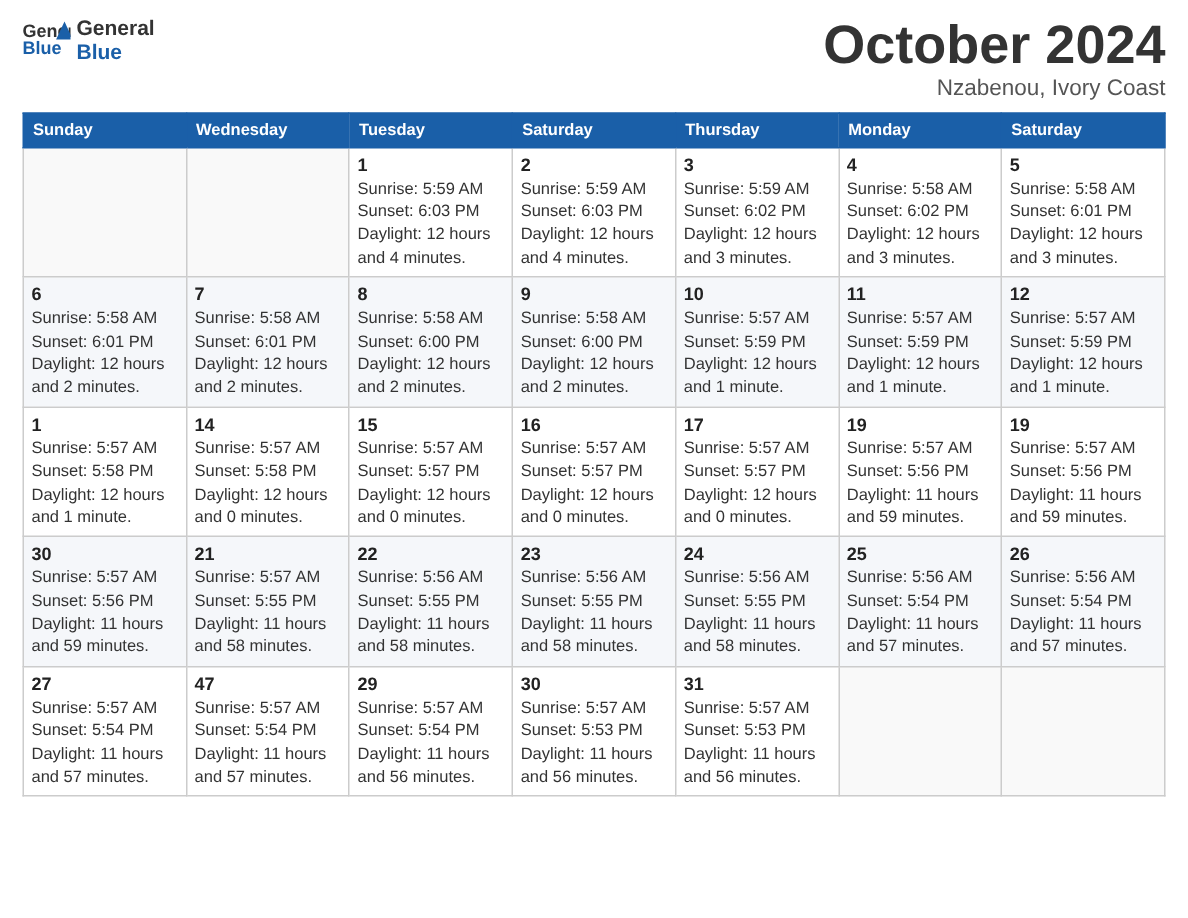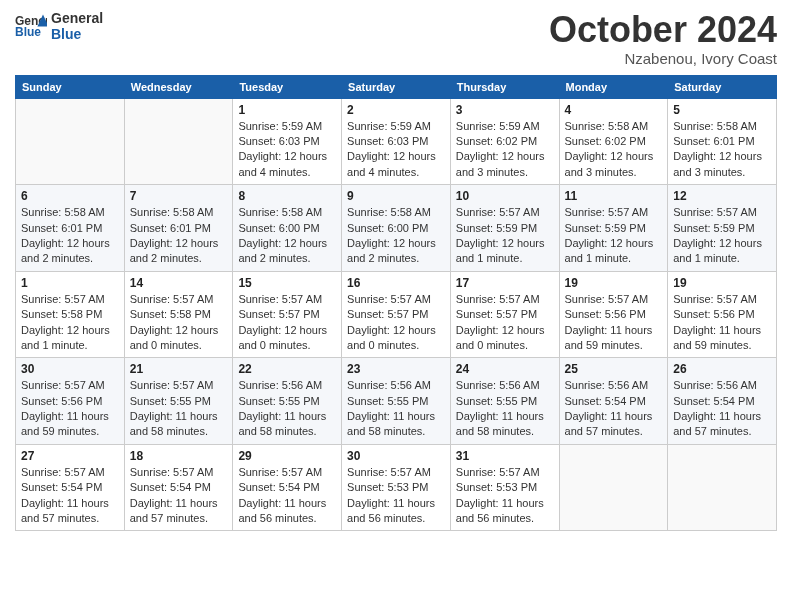--- a/index.html
+++ b/index.html
@@ -316,21 +316,21 @@
         </tr>
         <tr class="last-row">
           <td>
             <div class="day-number">27</div>
             <div class="day-info" style="white-space: pre-line;">Sunrise: 5:57 AM
 Sunset: 5:54 PM
 Daylight: 11 hours
 and 57 minutes.</div>
           </td>
           <td>
-            <div class="day-number">18</div>
+            <div class="day-number">47</div>
             <div class="day-info" style="white-space: pre-line;">Sunrise: 5:57 AM
 Sunset: 5:54 PM
 Daylight: 11 hours
 and 57 minutes.</div>
           </td>
           <td>
             <div class="day-number">29</div>
             <div class="day-info" style="white-space: pre-line;">Sunrise: 5:57 AM
 Sunset: 5:54 PM
 Daylight: 11 hours

